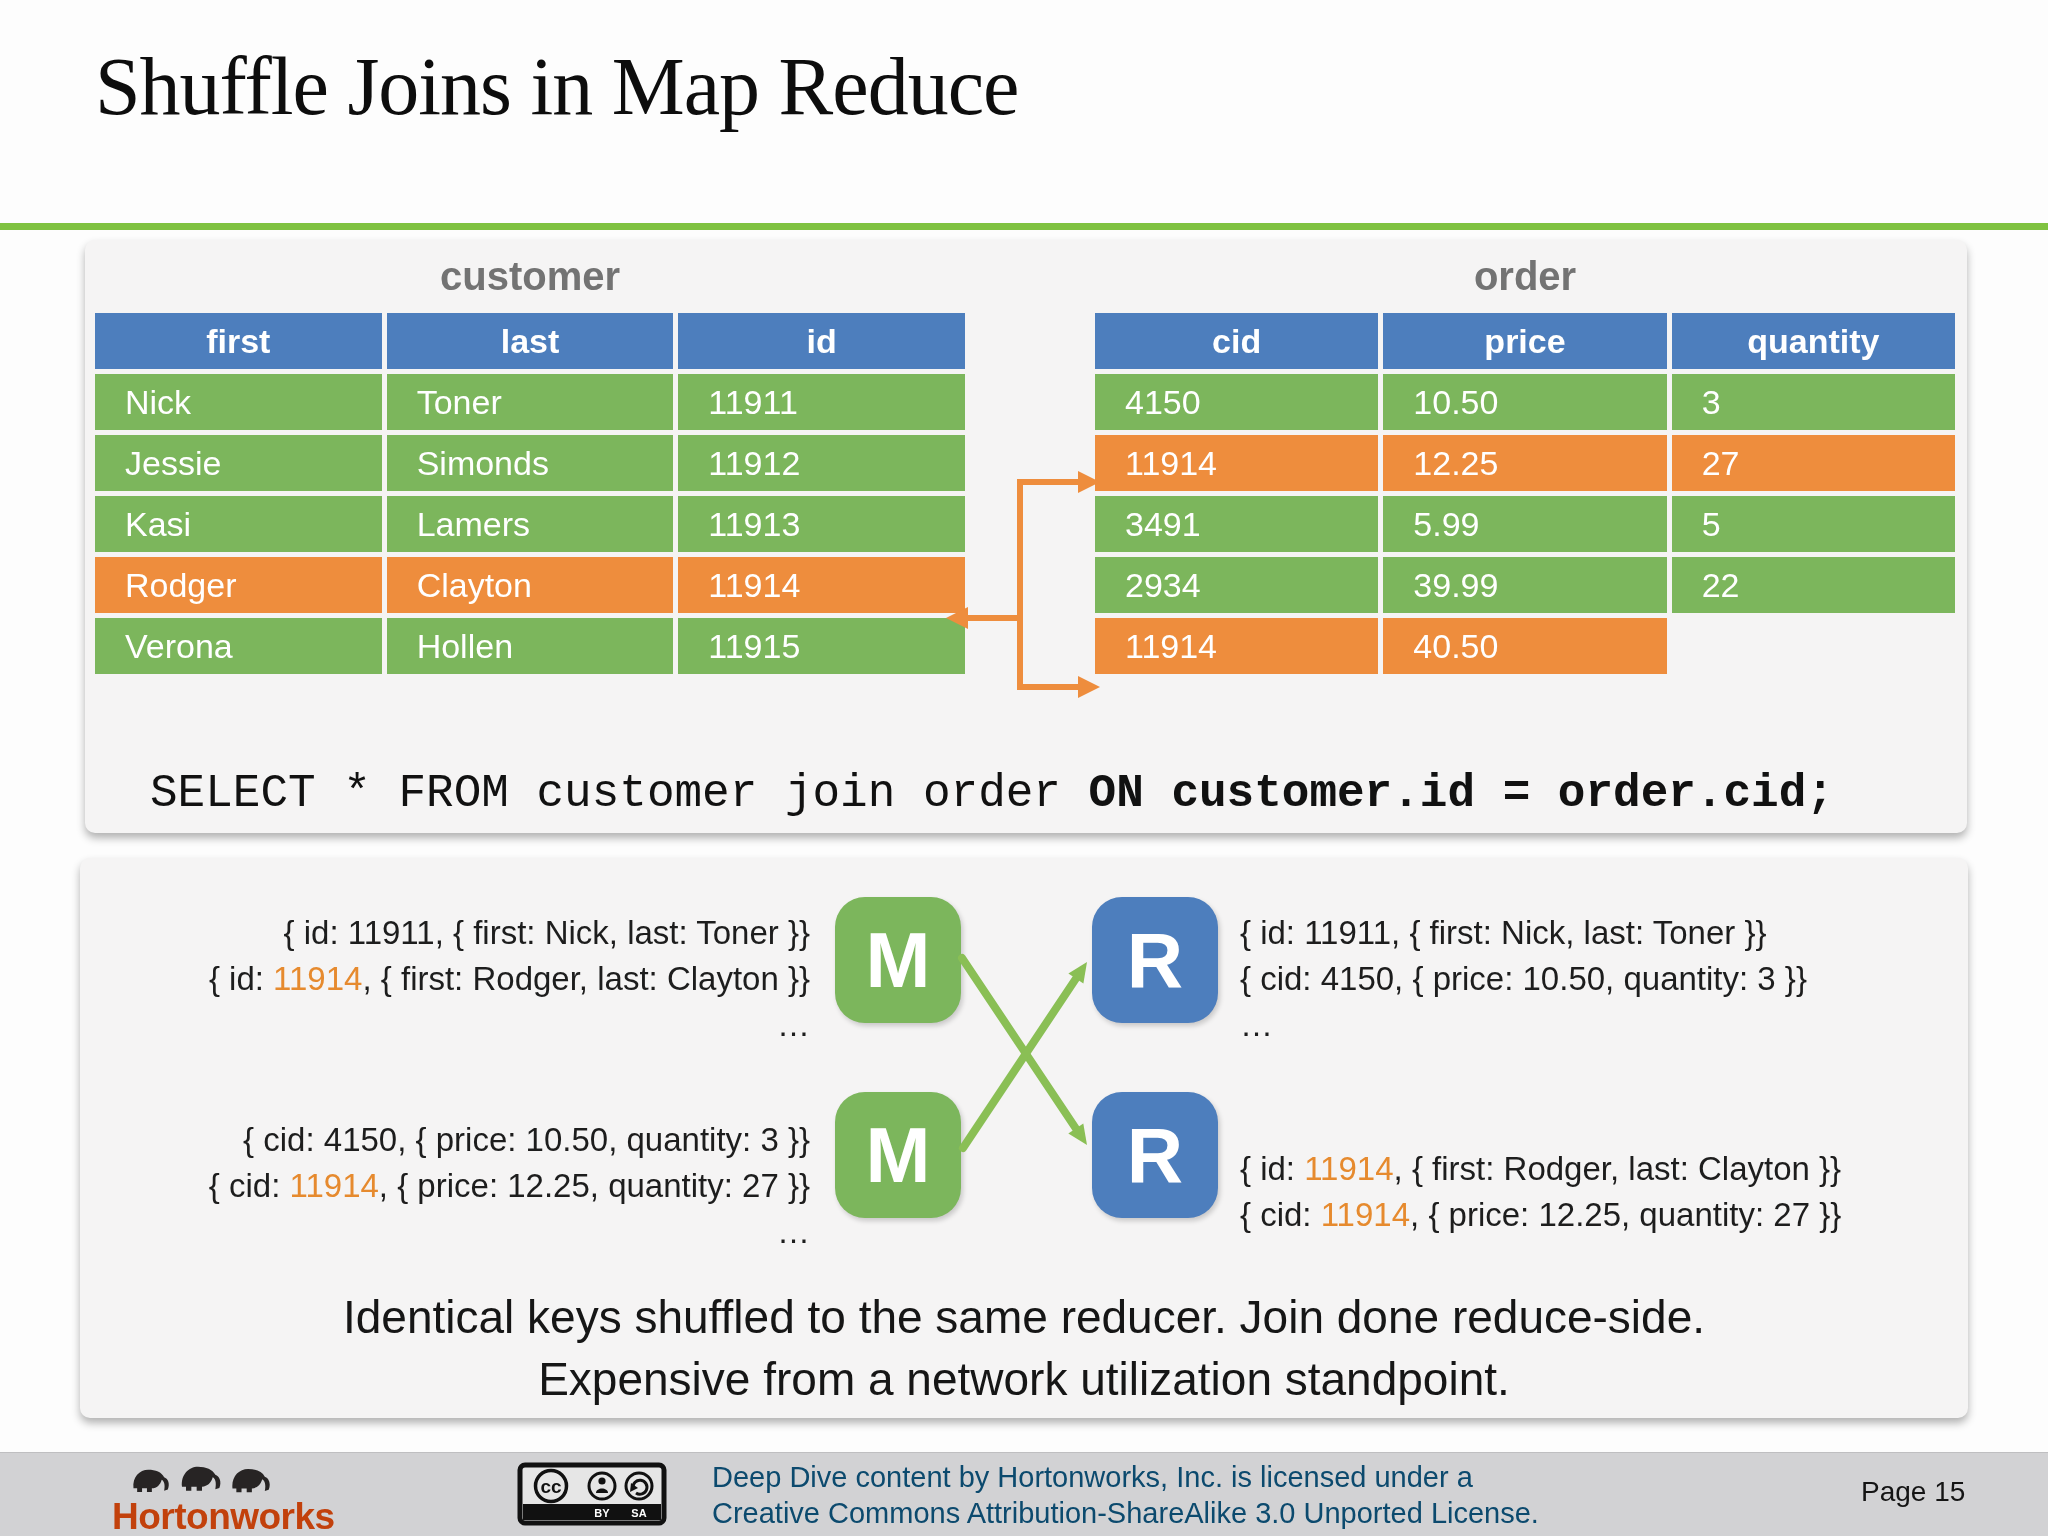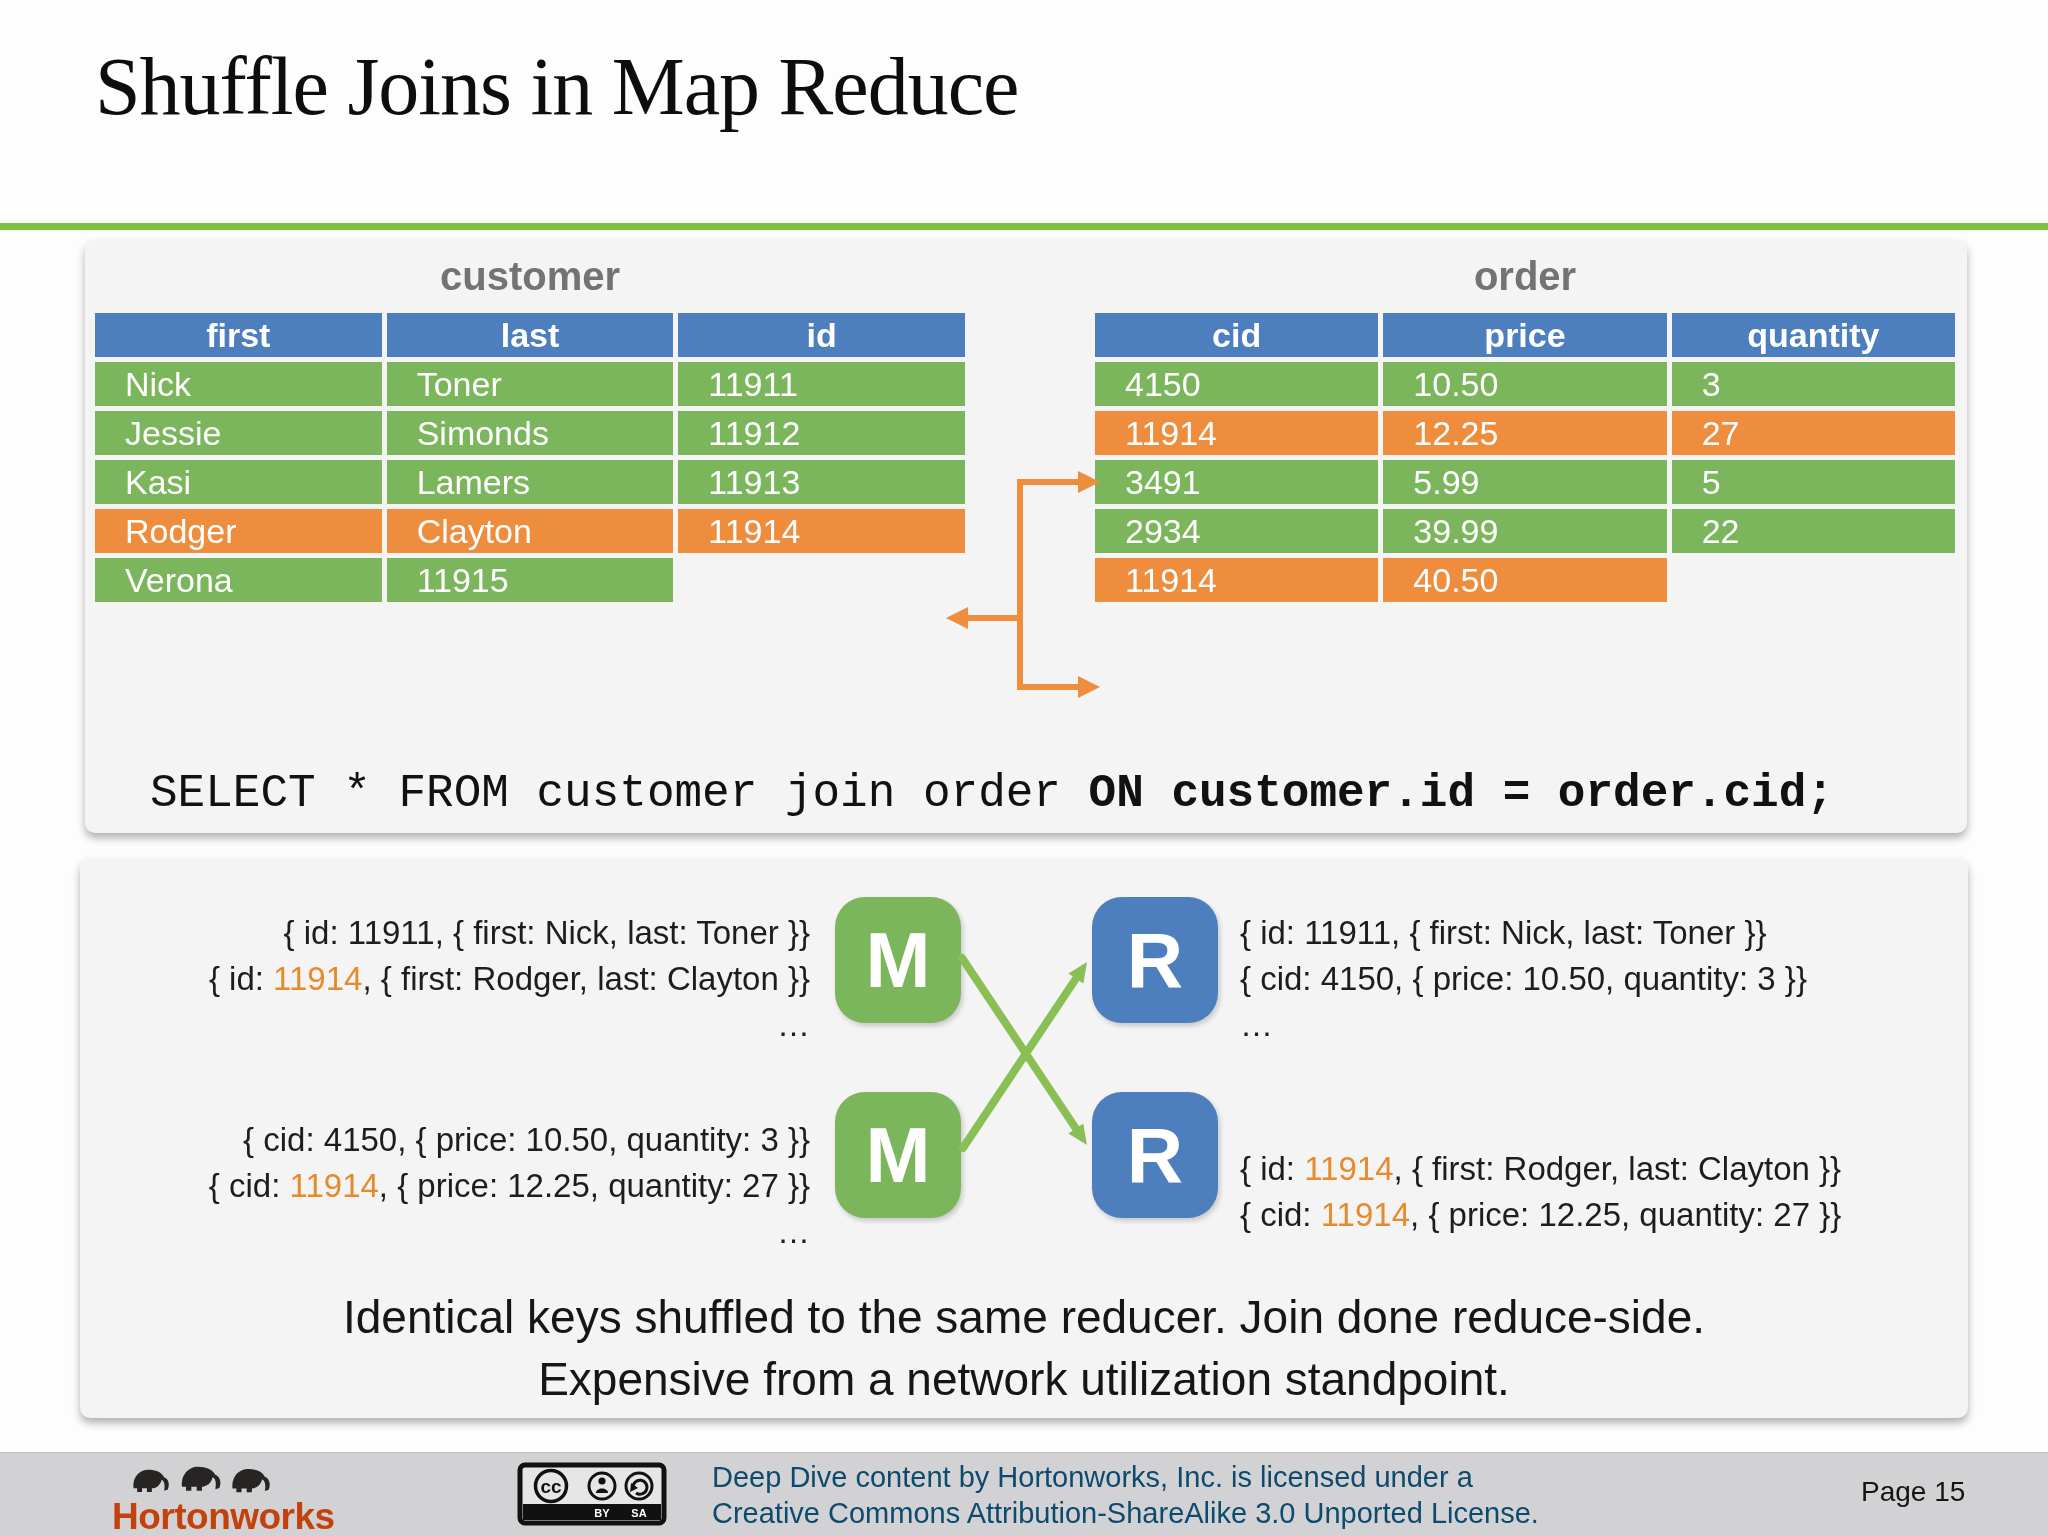--- a/index.html
+++ b/index.html
@@ -18,21 +18,21 @@
   .panel.top{left:85px;top:240px;width:1882px;height:593px;}
   .panel.bottom{left:80px;top:858px;width:1888px;height:560px;}
 
   .tbl-title{position:absolute;font-size:40px;font-weight:700;text-align:center;color:#737373;}
   .tbl-title.customer{left:95px;top:254px;width:870px;}
   .tbl-title.order{left:1095px;top:254px;width:860px;}
 
   .dtable{position:absolute;display:grid;grid-template-columns:1fr 1fr 1fr;gap:5px;}
   .dtable.customer{left:95px;top:313px;width:870px;}
   .dtable.order{left:1095px;top:313px;width:860px;}
-  .cell{height:44px;display:flex;align-items:center;color:#ffffff;font-size:34px;}
+  .cell{height:56px;display:flex;align-items:center;color:#ffffff;font-size:34px;}
   .cell.head{background:var(--blue-head);justify-content:center;font-weight:700;}
   .cell.data-row{background:var(--green-row);padding-left:30px;}
   .cell.hl-row{background:var(--orange-row);padding-left:30px;}
 
   .sql{position:absolute;left:150px;top:768px;font-family:"Liberation Mono","DejaVu Sans Mono",monospace;
        font-size:46px;color:#111;white-space:nowrap;}
   .sql .b{font-weight:700;}
 
   .conn-svg{position:absolute;left:930px;top:455px;}
   .xarrows-svg{position:absolute;left:945px;top:930px;}
@@ -83,20 +83,21 @@
       <div class="cell data-row">Jessie</div>
       <div class="cell data-row">Simonds</div>
       <div class="cell data-row">11912</div>
       <div class="cell data-row">Kasi</div>
       <div class="cell data-row">Lamers</div>
       <div class="cell data-row">11913</div>
       <div class="cell hl-row">Rodger</div>
       <div class="cell hl-row">Clayton</div>
       <div class="cell hl-row">11914</div>
       <div class="cell data-row">Verona</div>
+      <div class="cell data-row">Hollen</div>
       <div class="cell data-row">11915</div>
     </div>
   <div class="dtable order">
       <div class="cell head">cid</div>
       <div class="cell head">price</div>
       <div class="cell head">quantity</div>
       <div class="cell data-row">4150</div>
       <div class="cell data-row">10.50</div>
       <div class="cell data-row">3</div>
       <div class="cell hl-row">11914</div>

